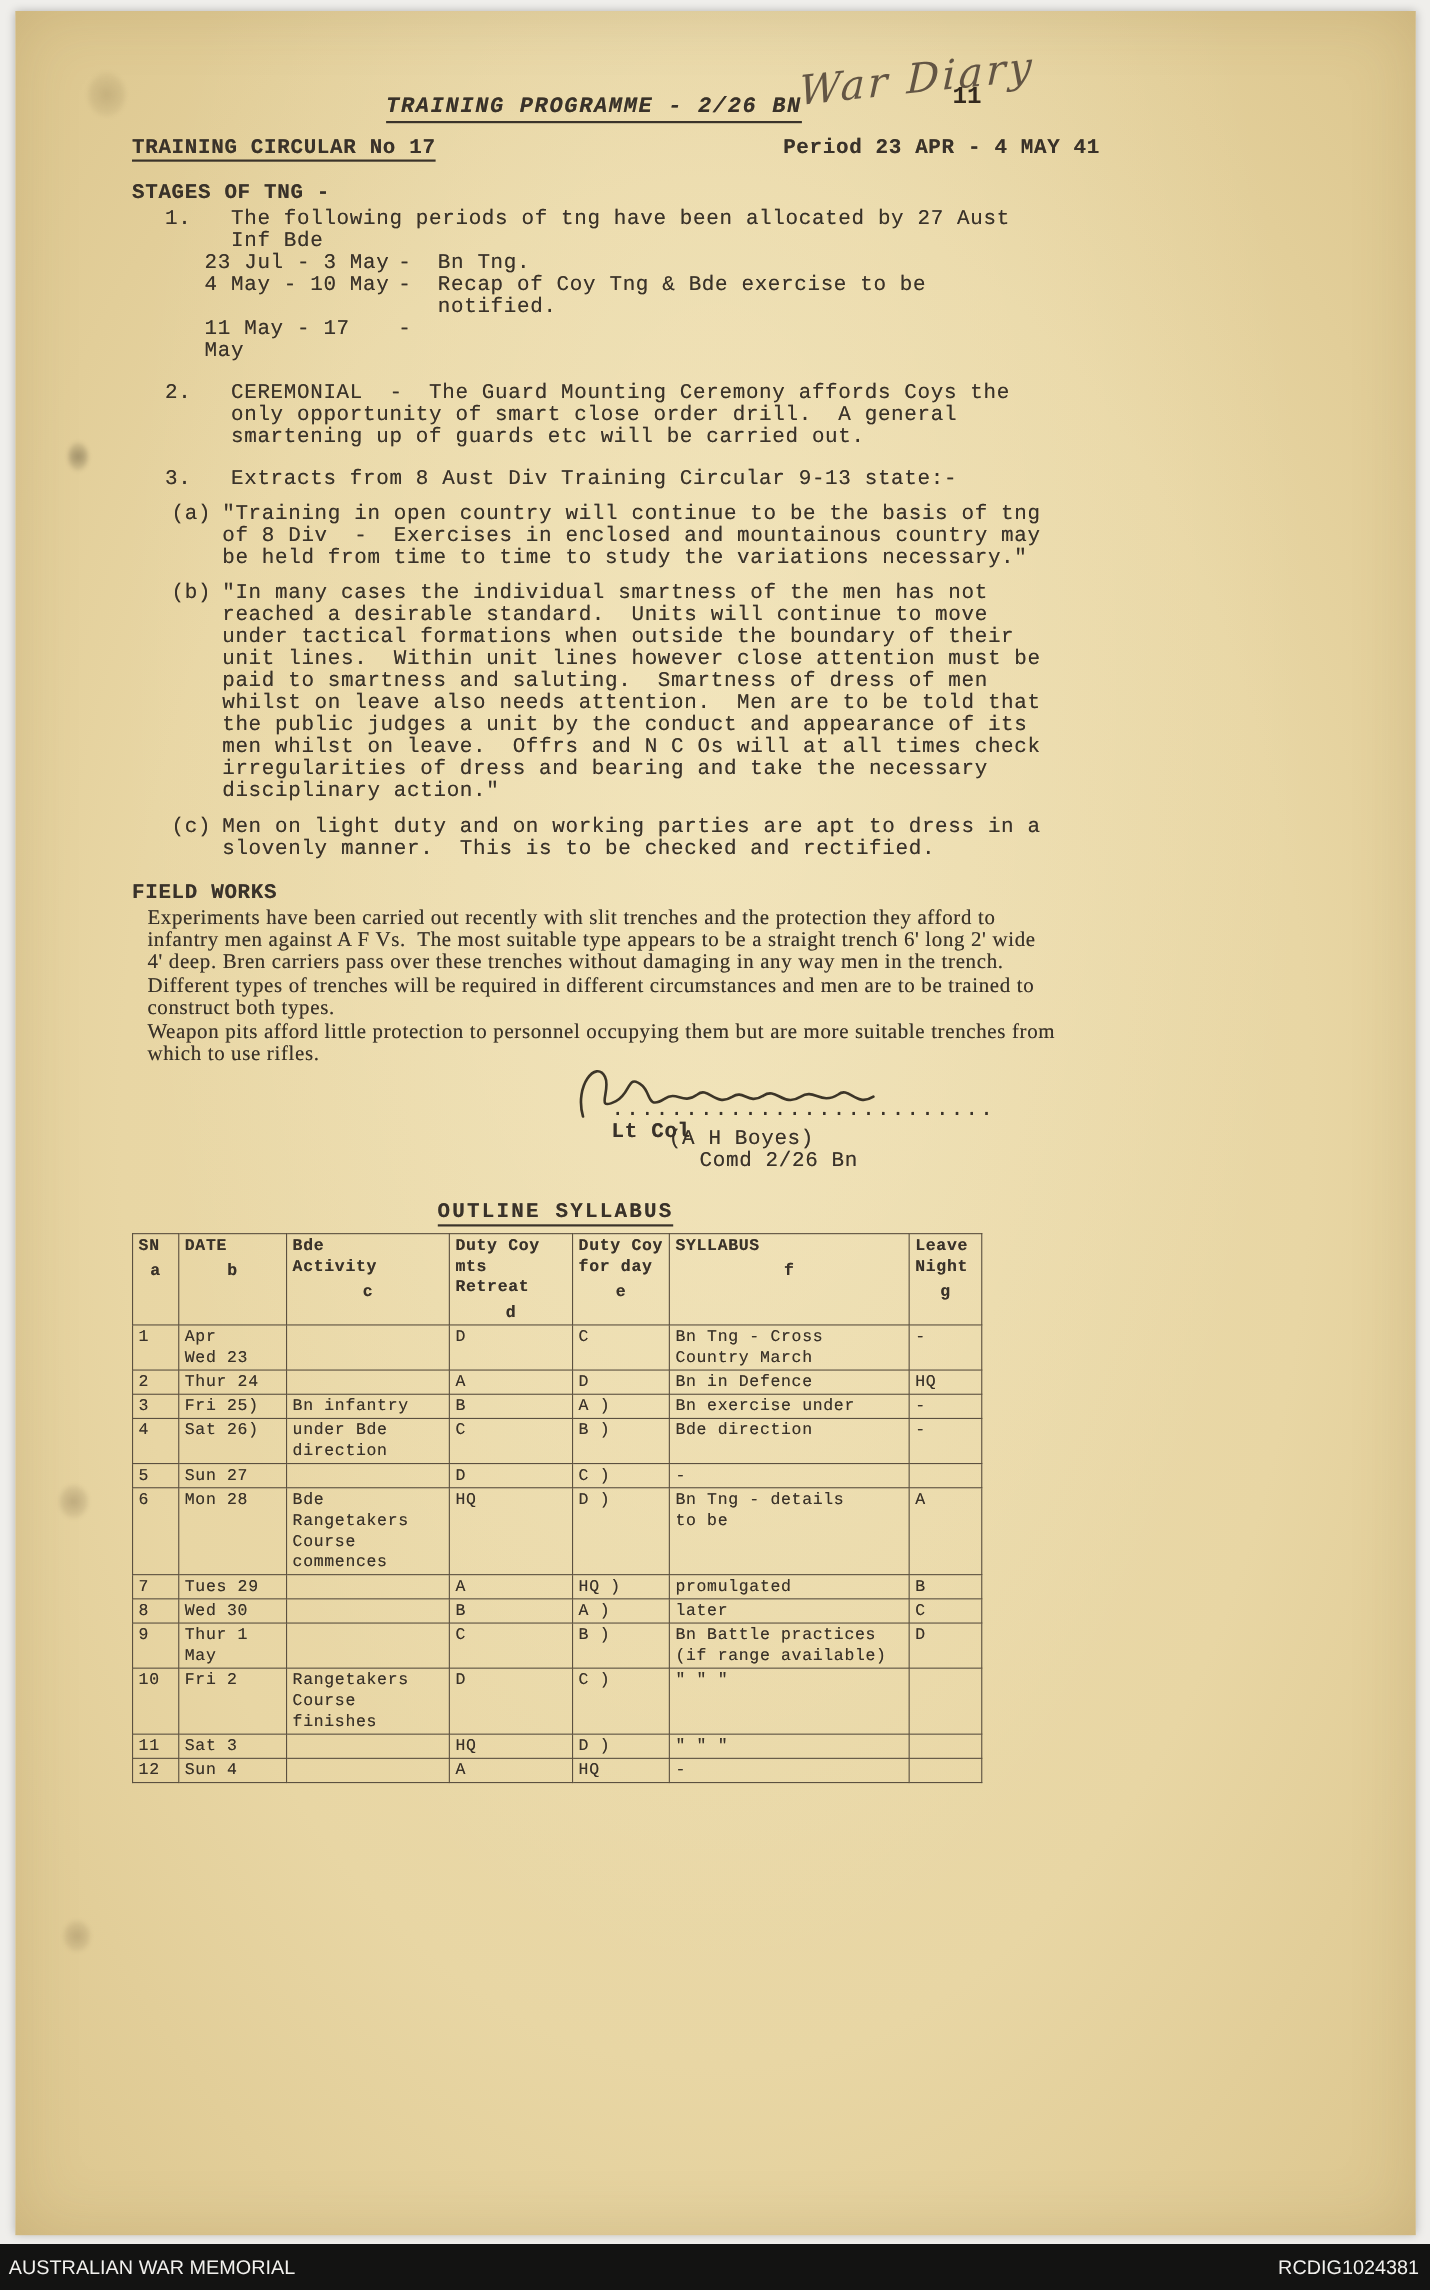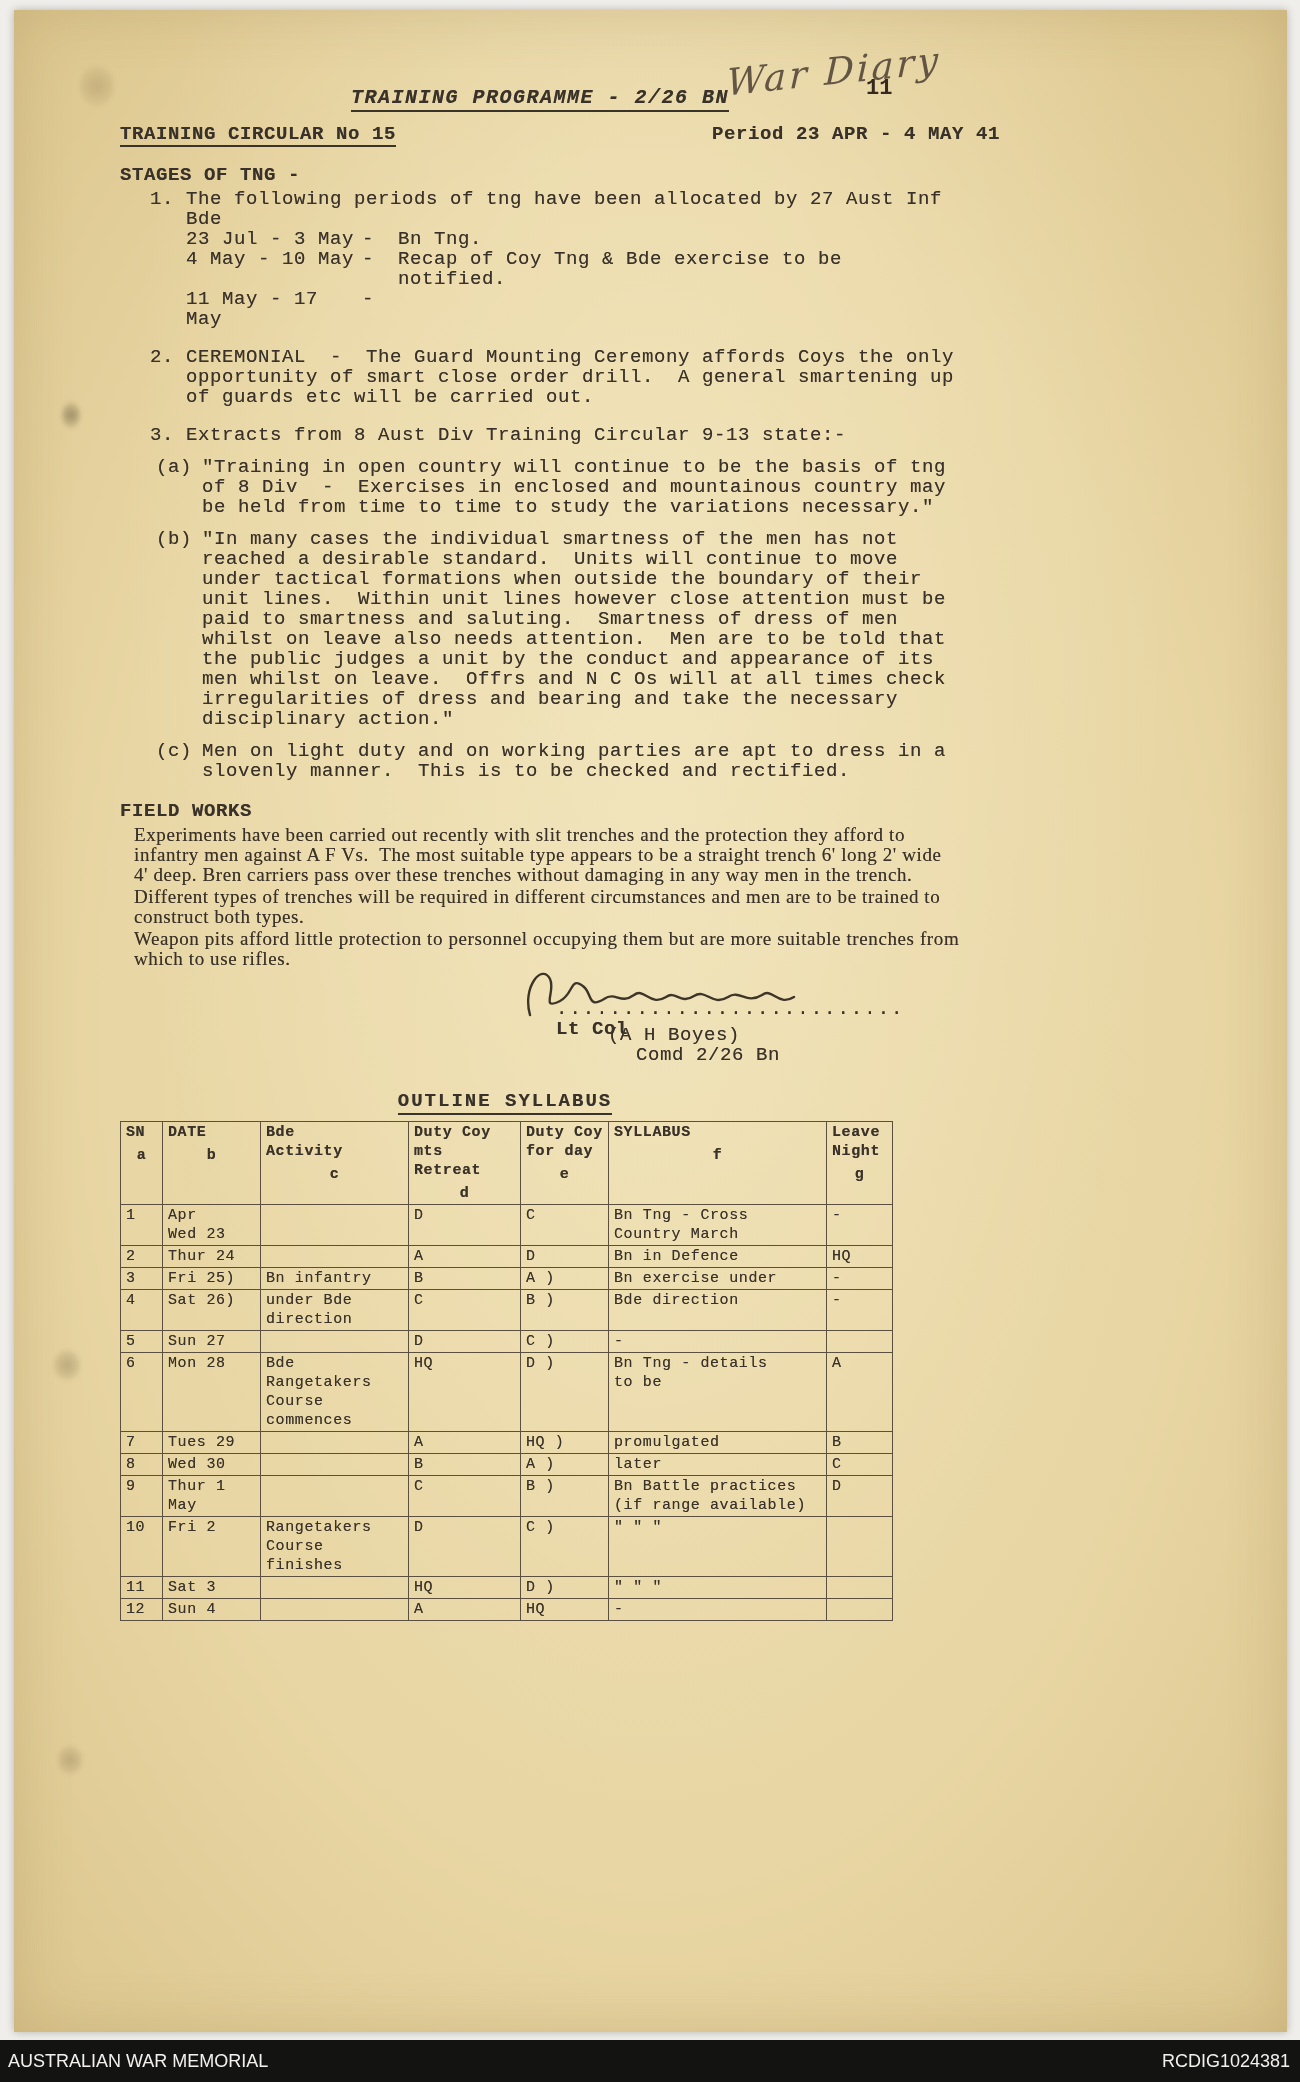--- a/index.html
+++ b/index.html
@@ -19,21 +19,21 @@
   .pre{white-space:pre-line;}
   .doc-title{display:block;text-align:center;font-weight:bold;font-size:20px;
     letter-spacing:1.5px;margin-bottom:16px;}
   .doc-title span{border-bottom:2px solid #3a332a;padding-bottom:1px;font-style:italic;}
   .subhead-row{display:flex;justify-content:space-between;margin-bottom:18px;padding-right:0px;}
   .circular{font-weight:bold;border-bottom:2px solid #3a332a;padding-bottom:1px;}
   .period{font-weight:bold;margin-right:-40px;}
   .section-head{font-weight:bold;margin:14px 0 4px 0;}
   .num-item{display:flex;margin:14px 0 0 30px;}
   .num-label{width:36px;flex:none;}
-  .num-body{flex:1;}
+  .num-body{flex:1;margin-left:24px;}
   .period-row{display:flex;margin-left:66px;}
   .period-range{width:176px;flex:none;}
   .period-sep{width:36px;flex:none;}
   .period-desc{flex:1;max-width:450px;}
   .sub-item{display:flex;margin:12px 0 0 36px;}
   .sub-label{width:46px;flex:none;}
   .sub-body{flex:1;}
   .fw-para{margin:2px 0 0 14px;font-family:Liberation Serif, serif;}
   .sig-block{margin:30px 0 0 436px;width:360px;}
   .sig-line{position:relative;height:24px;}
@@ -81,21 +81,21 @@
     <div class="war-diary">War Diary</div>
     <div class="page-num">11</div>
 
     <div class="content">
 
       <div class="doc-title">
         <span>TRAINING PROGRAMME  -  2/26 BN</span>
       </div>
 
       <div class="subhead-row">
-        <span class="circular">TRAINING CIRCULAR No 15</span>
+        <span class="circular">TRAINING CIRCULAR No 17</span>
         <span class="period">Period  23 APR - 4 MAY 41</span>
       </div>
 
       <div class="section-head">STAGES OF TNG -</div>
 
       <div class="num-item" style="margin-top:2px;">
         <span class="num-label">1.</span>
         <div class="num-body">
           <div class="t">The following periods of tng have been allocated by 27 Aust Inf Bde</div>
         </div>

